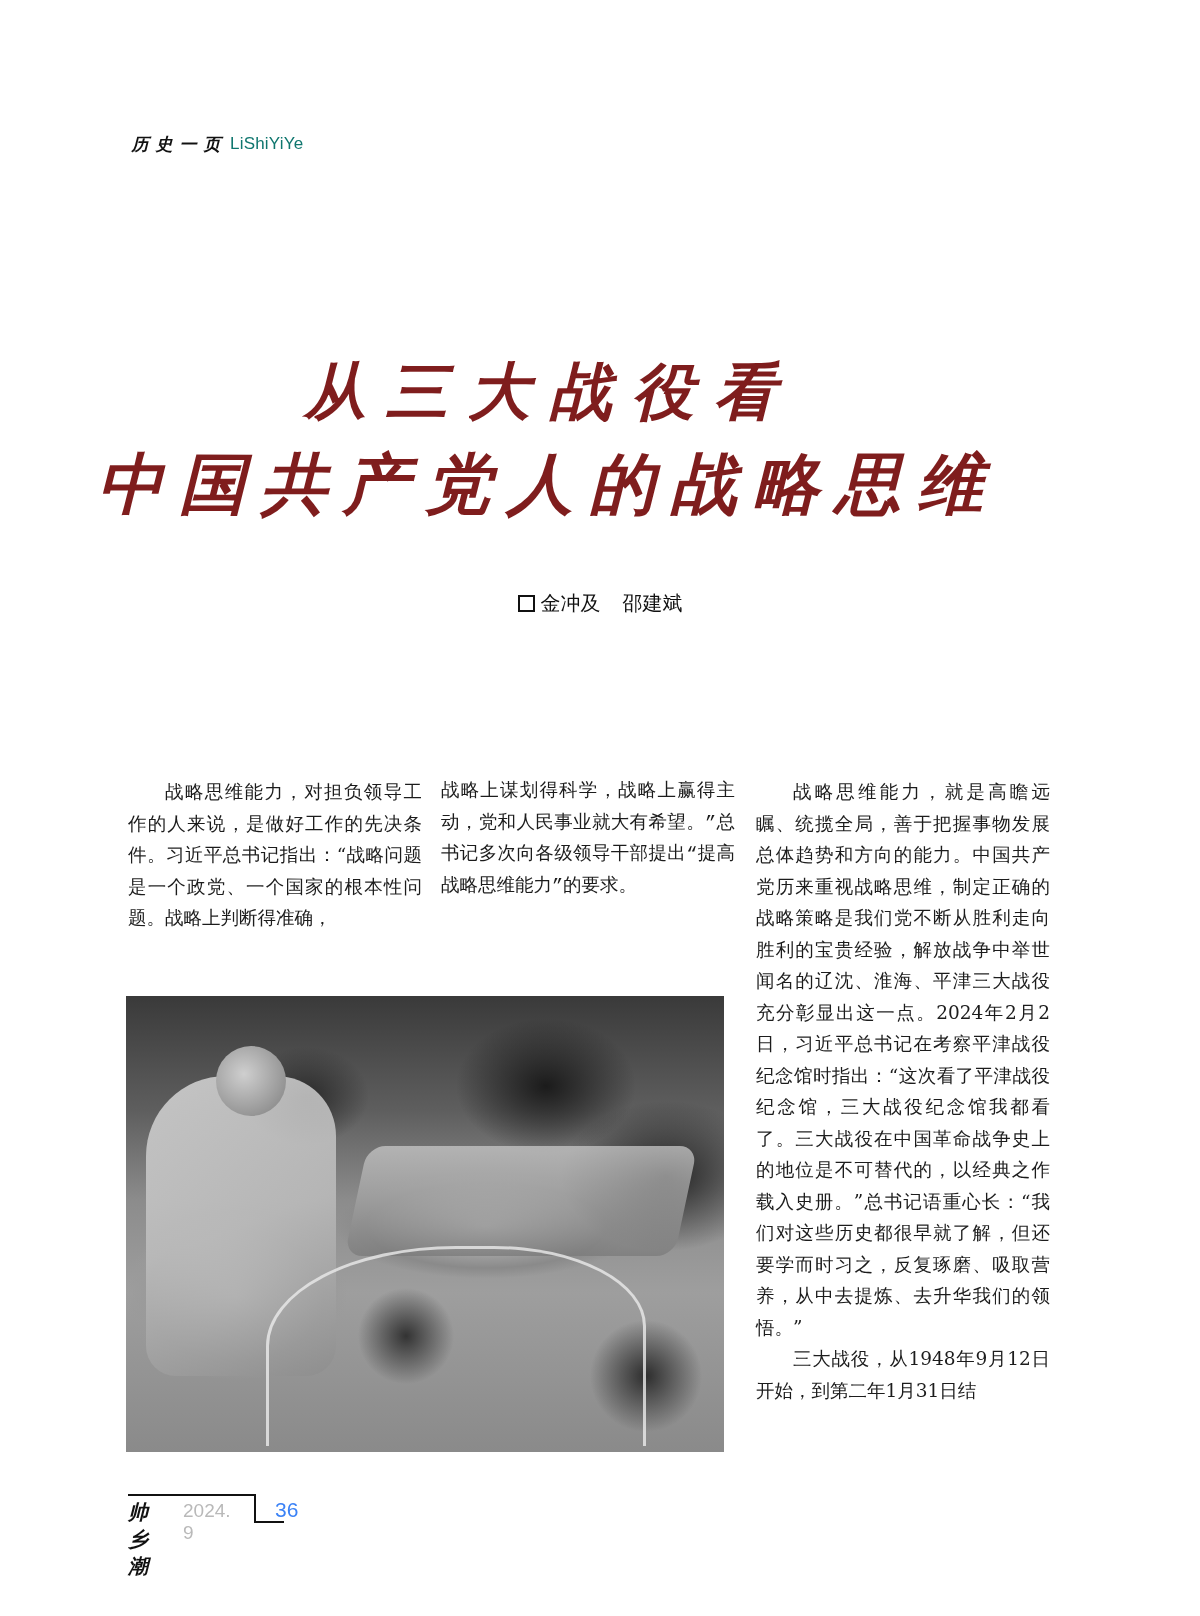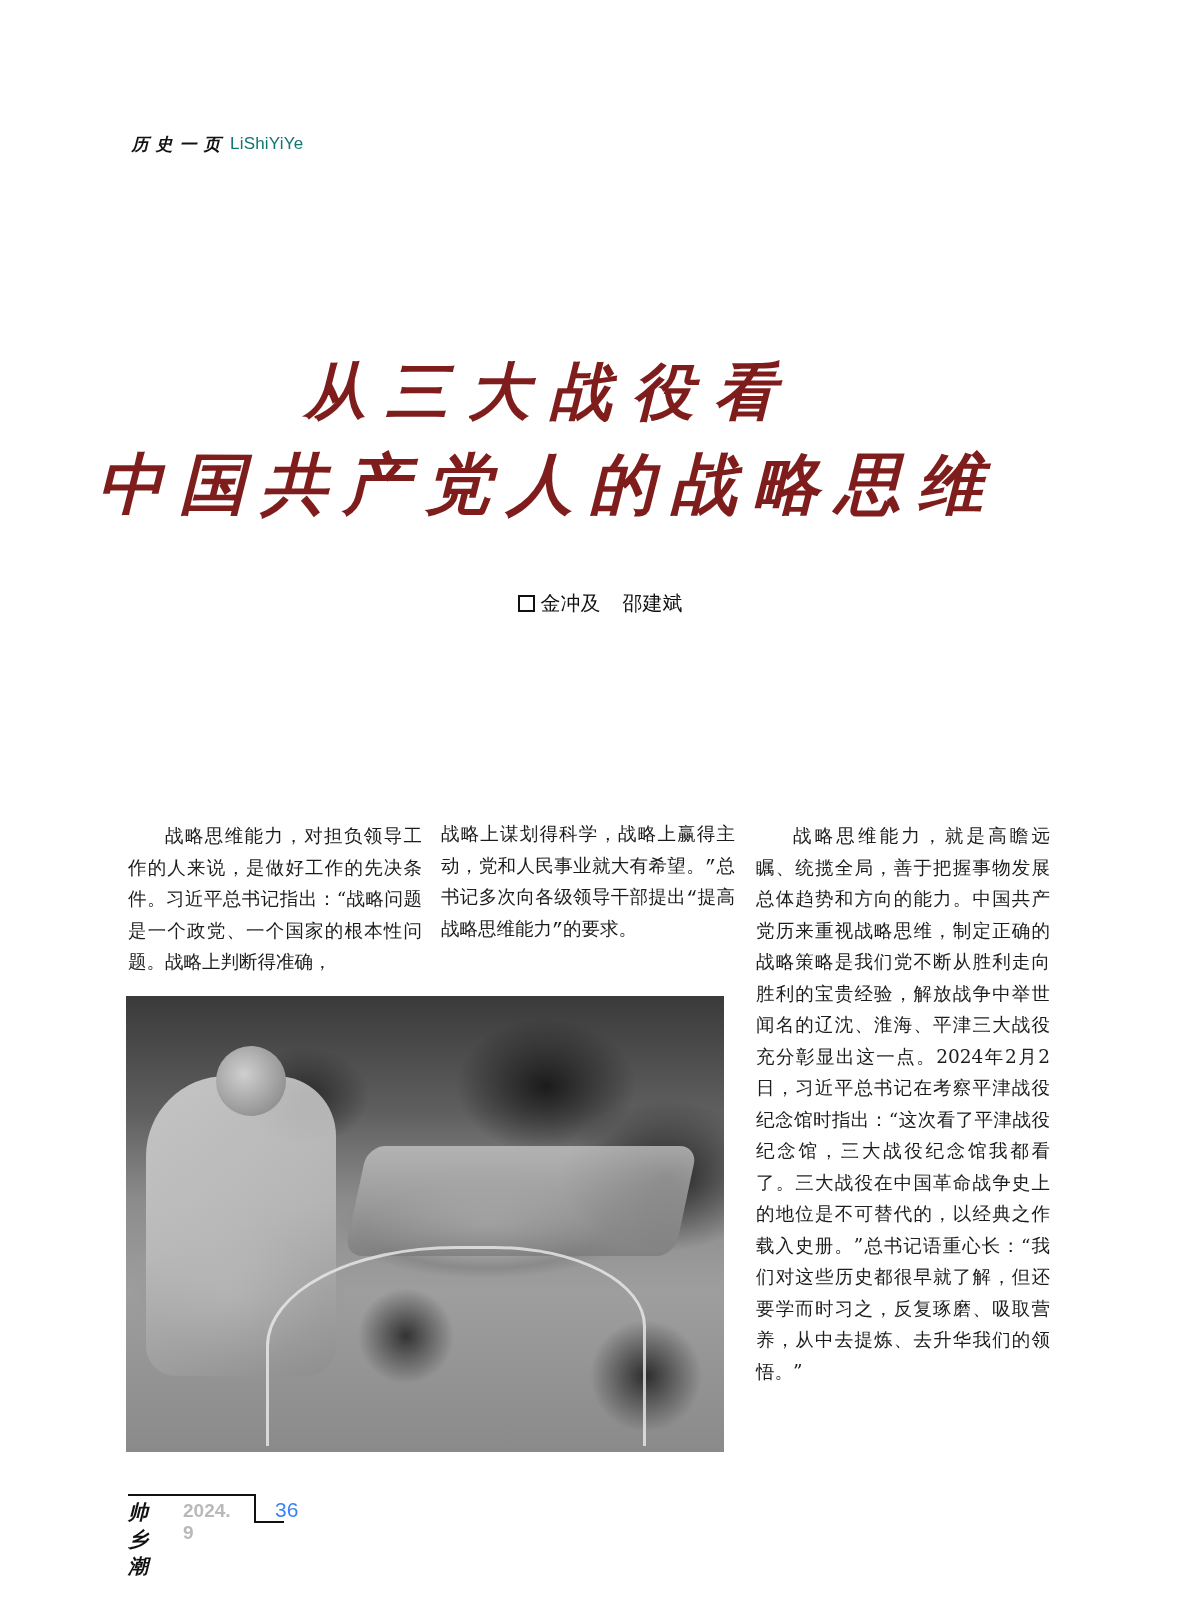--- a/index.html
+++ b/index.html
@@ -13,21 +13,21 @@
     .section-tag .en { margin-left: 6px; font-family: "Liberation Sans", sans-serif; font-size: 17px; color: #0f766e; letter-spacing: 0.2px; }
 
     .title { position: absolute; left: 0; width: 1080px; text-align: center; font-family: "DejaVu Sans", sans-serif; font-weight: bold; font-style: italic; color: #7f1d1d; }
     .title.l1 { top: 350px; font-size: 62px; letter-spacing: 20px; padding-left: 20px; }
     .title.l2 { top: 440px; font-size: 66px; letter-spacing: 16px; padding-left: 16px; }
 
     .byline { position: absolute; left: 0; width: 1200px; top: 590px; text-align: center; font-family: "DejaVu Sans", sans-serif; font-size: 20px; color: #111; }
     .byline .box { display: inline-block; width: 17px; height: 17px; border: 2px solid #111; vertical-align: -2px; margin-right: 6px; }
     .byline .gap { display: inline-block; width: 22px; }
 
-    .col { position: absolute; font-size: 18.5px; line-height: 31.5px; color: #1c1c1c; text-align: justify; margin-top: 44px; }
+    .col { position: absolute; font-size: 18.5px; line-height: 31.5px; color: #1c1c1c; text-align: justify; }
     .col p { text-indent: 2em; }
     .col p.noindent { text-indent: 0; font-family: Liberation Mono, monospace; }
     .col1 { left: 128px; top: 776px; width: 294px; }
     .col2 { left: 441px; top: 776px; width: 294px; }
     .col3 { left: 756px; top: 776px; width: 294px; }
 
     .photo { position: absolute; left: 126px; top: 996px; width: 598px; height: 456px; overflow: hidden;
       background:
         radial-gradient(ellipse 160px 120px at 110px 300px, #d8d8d8 0%, #9a9a9a 55%, transparent 70%),
         radial-gradient(ellipse 90px 70px at 180px 100px, #2a2a2a 0%, transparent 70%),
@@ -47,21 +47,21 @@
     .photo .caption { position: absolute; left: 0; right: 0; bottom: 6px; padding: 0 6px 0 20px; font-size: 17.5px; line-height: 27px; color: #ffffff;
       text-shadow: -1px -1px 0 #222, 1px -1px 0 #222, -1px 1px 0 #222, 1px 1px 0 #222, 0 0 3px #000; font-family: "DejaVu Serif", serif; }
     .photo .caption .c1 { display: block; padding-left: 44px; }
     .photo .caption .c2 { display: block; padding-left: 8px; }
 
     .footer { position: absolute; left: 128px; top: 1494px; height: 40px; }
     .footer .topline { position: absolute; left: 0; top: 0; width: 127px; height: 2px; background: #111; }
     .footer .vline { position: absolute; left: 126px; top: 0; width: 2px; height: 28px; background: #111; }
     .footer .bline { position: absolute; left: 126px; top: 27px; width: 30px; height: 2px; background: #111; }
     .footer .mag { position: absolute; left: 0; top: 5px; font-family: "DejaVu Sans", sans-serif; font-weight: bold; font-style: italic; font-size: 20px; color: #111; letter-spacing: -1px; }
-    .footer .issue { position: absolute; left: 55px; top: 6px; font-family: "Liberation Sans", sans-serif; font-size: 19px; color: #b9b9b9; font-weight: bold; }
+    .footer .issue { position: absolute; left: 55px; top: 6px; font-family: "Liberation Sans", sans-serif; font-size: 19px; color: #b9b9b9; }
     .footer .page { position: absolute; left: 131px; top: 4px; font-family: "Liberation Sans", sans-serif; font-size: 21px; color: #3b82f6; margin-left: 16px; }
   </style>
 </head>
 <body>
 
 <div class="section-tag">
   <div class="zh">
     <span>历</span>
     <span>史</span>
     <span>一</span>
@@ -80,20 +80,21 @@
 <div class="col col1">
   <p>战略思维能力，对担负领导工作的人来说，是做好工作的先决条件。习近平总书记指出：“战略问题是一个政党、一个国家的根本性问题。战略上判断得准确，</p>
 </div>
 
 <div class="col col2">
   <p class="noindent">战略上谋划得科学，战略上赢得主动，党和人民事业就大有希望。”总书记多次向各级领导干部提出“提高战略思维能力”的要求。</p>
 </div>
 
 <div class="col col3">
   <p>战略思维能力，就是高瞻远瞩、统揽全局，善于把握事物发展总体趋势和方向的能力。中国共产党历来重视战略思维，制定正确的战略策略是我们党不断从胜利走向胜利的宝贵经验，解放战争中举世闻名的辽沈、淮海、平津三大战役充分彰显出这一点。2024年2月2日，习近平总书记在考察平津战役纪念馆时指出：“这次看了平津战役纪念馆，三大战役纪念馆我都看了。三大战役在中国革命战争史上的地位是不可替代的，以经典之作载入史册。”总书记语重心长：“我们对这些历史都很早就了解，但还要学而时习之，反复琢磨、吸取营养，从中去提炼、去升华我们的领悟。”</p>
+  <p>三大战役，从1948年9月12日开始，到第二年1月31日结</p>
 </div>
 
 <div class="photo">
   <div class="figure"></div>
   <div class="head"></div>
   <div class="sand"></div>
   <div class="chalk"></div>
 </div>
 
 <div class="footer">

